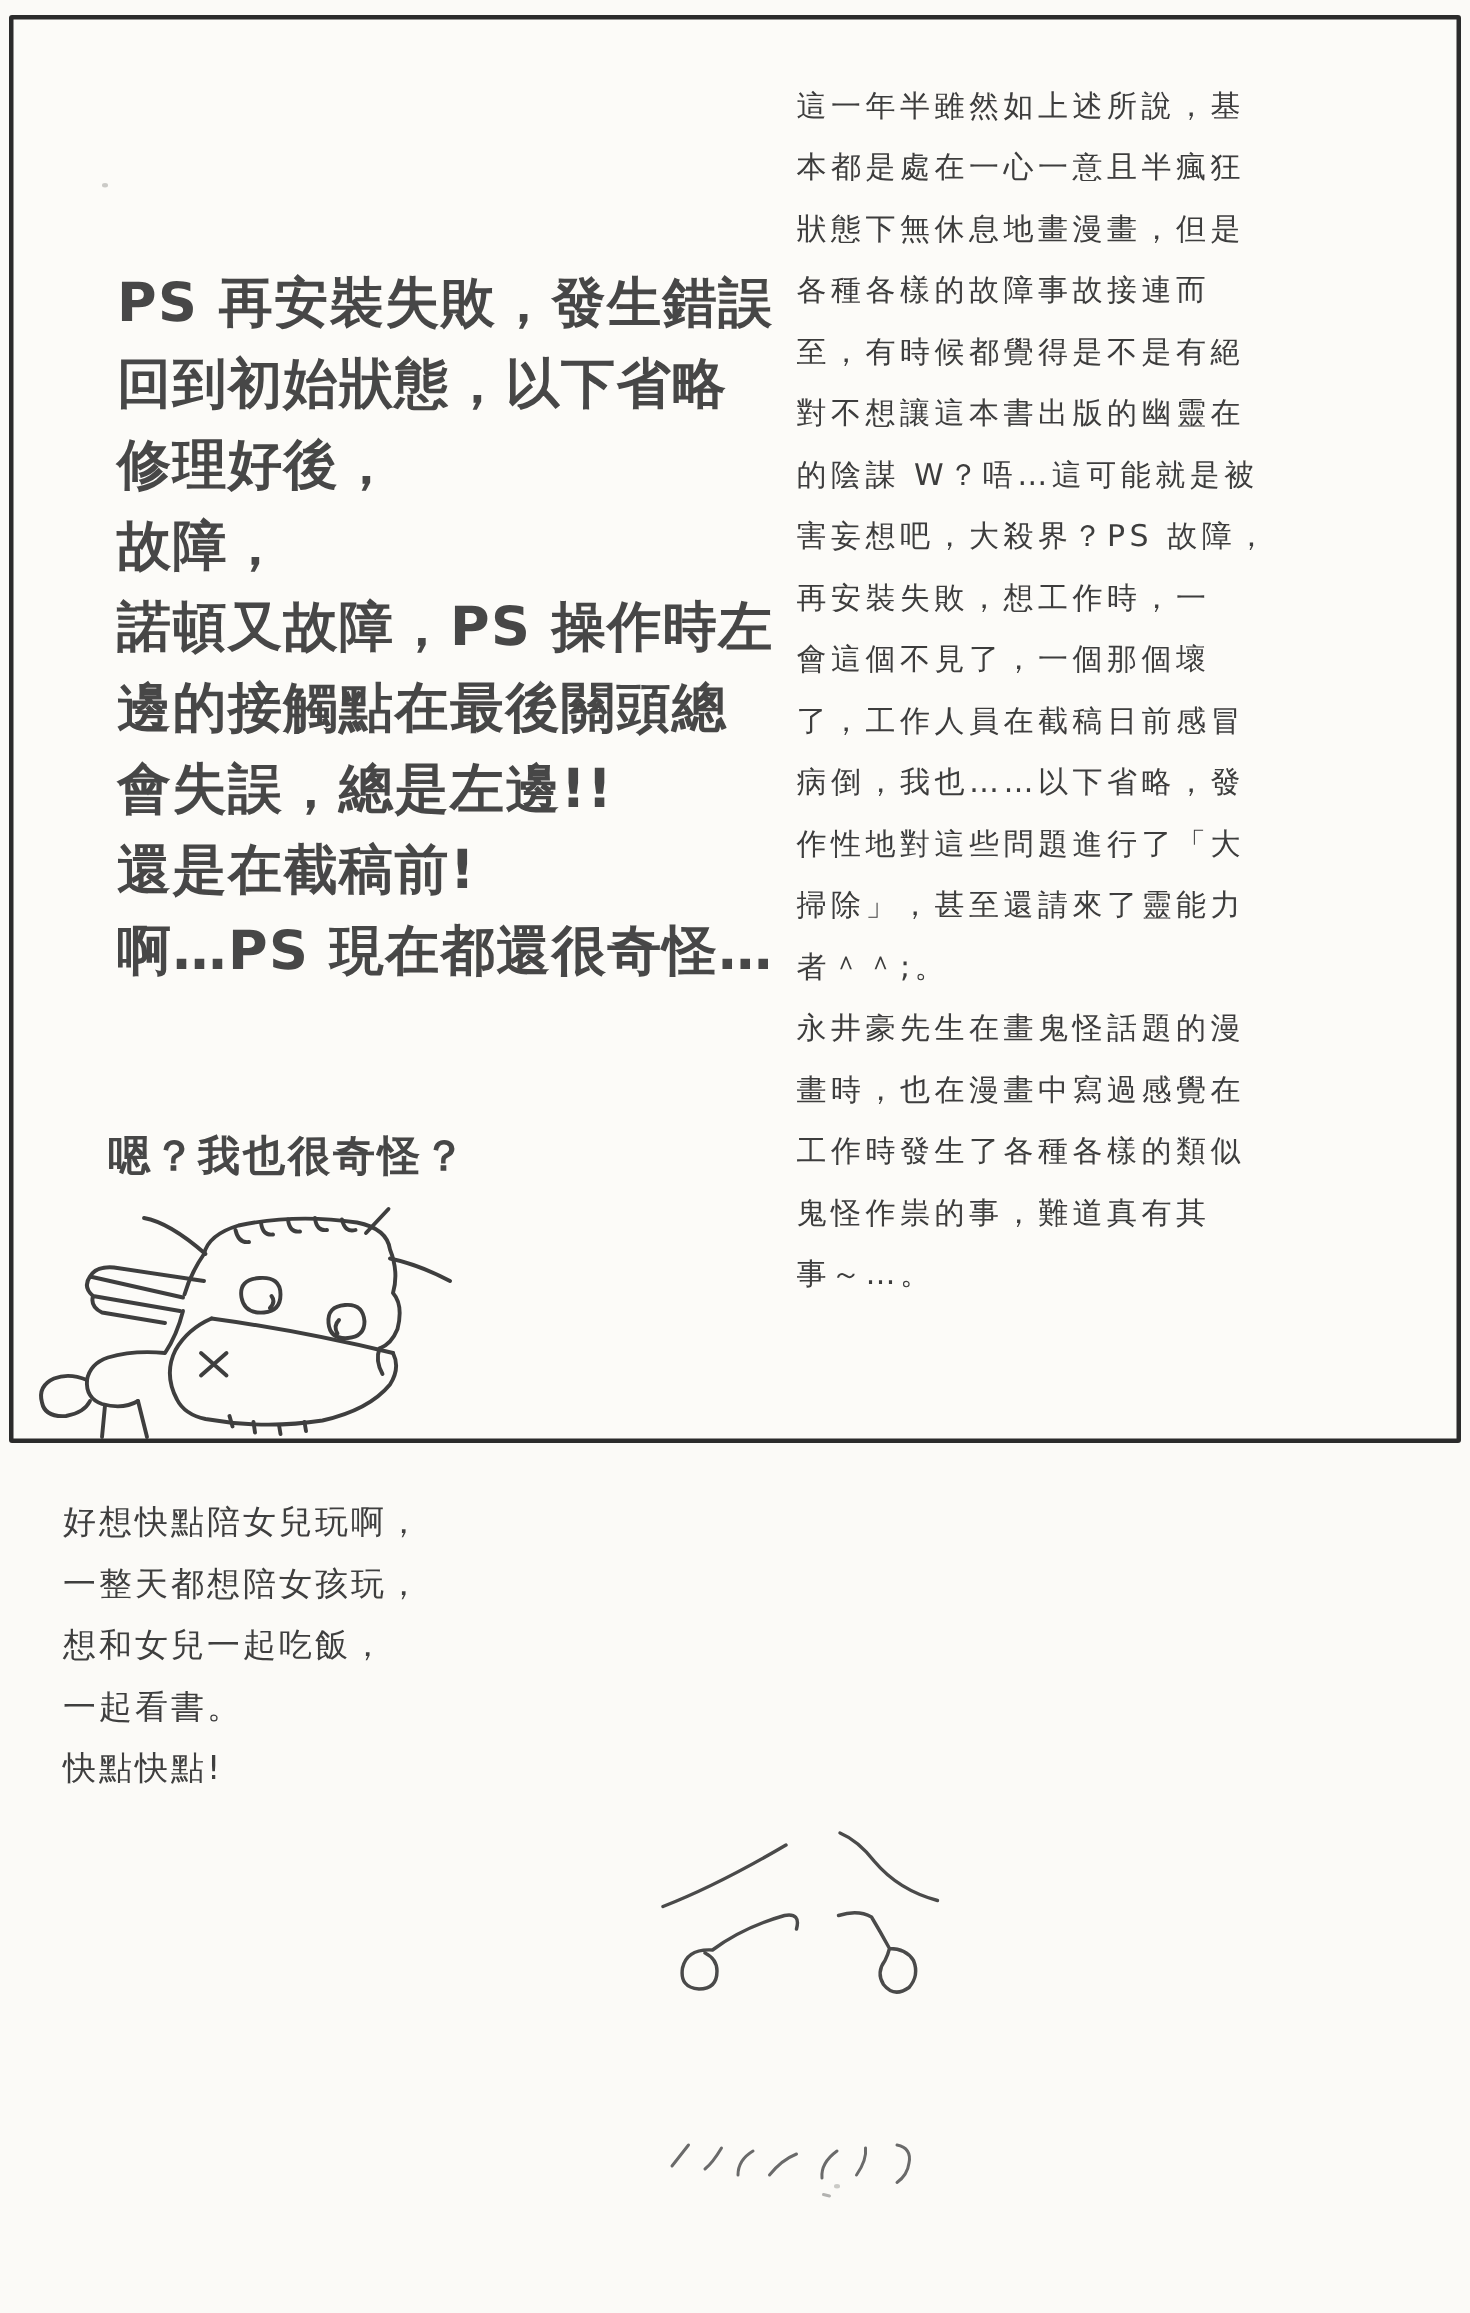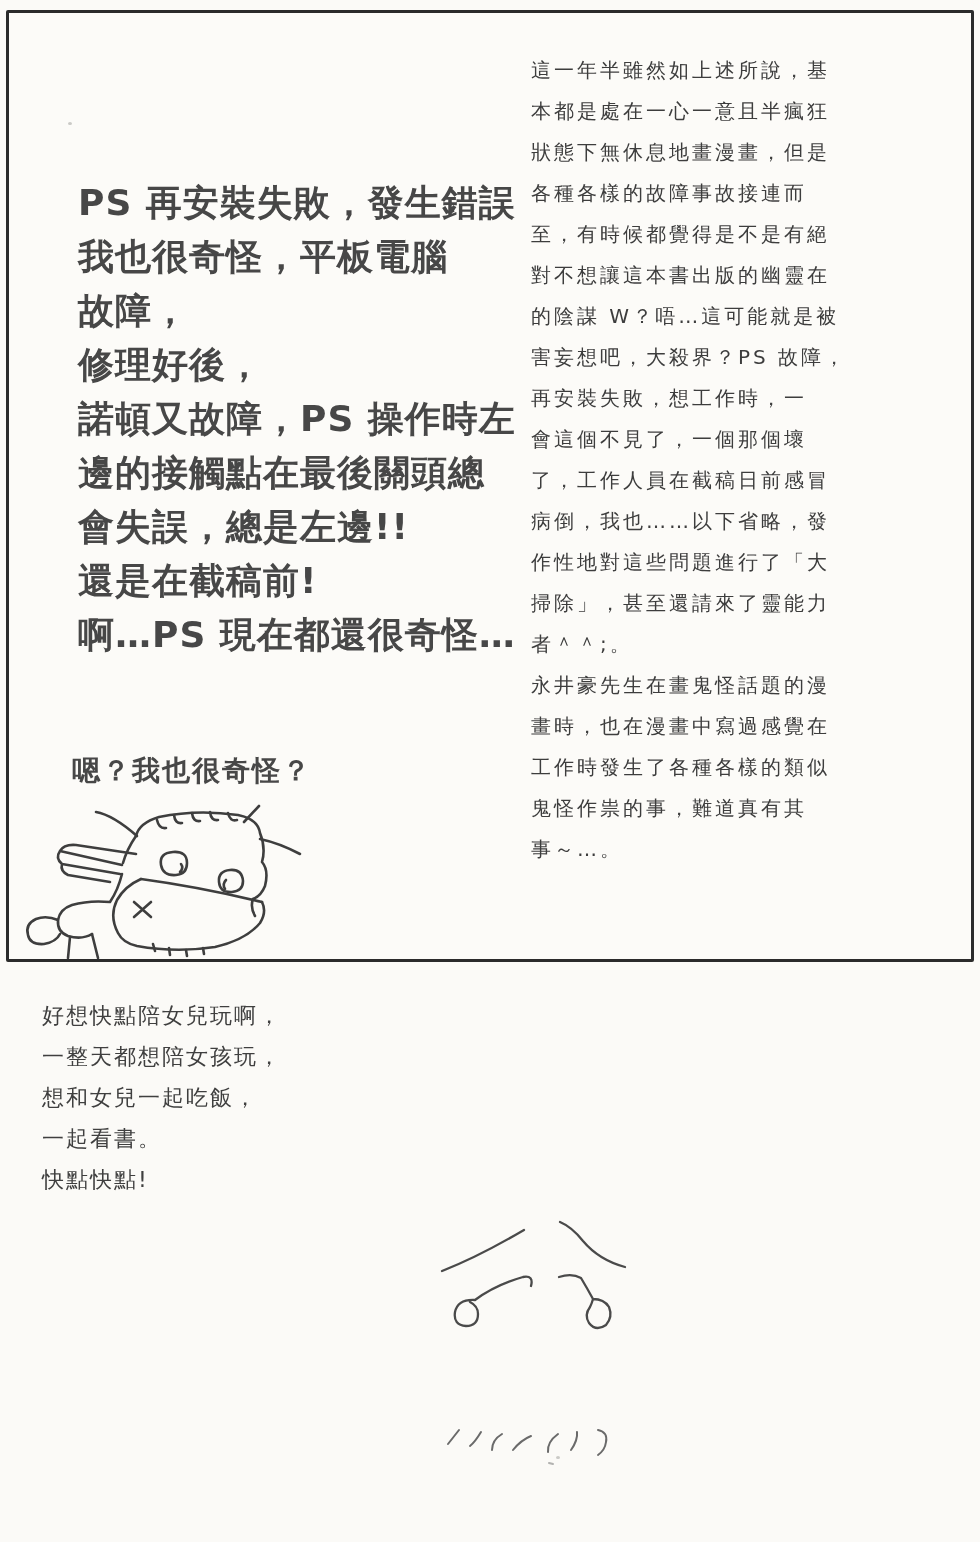--- a/index.html
+++ b/index.html
@@ -82,23 +82,23 @@
 </style>
 </head>
 <body>
 
 <div class="page">
 
   <div class="panel-border"></div>
 
   <div class="hand-col">
     <div>PS 再安裝失敗，發生錯誤</div>
-    <div>我也很奇怪，平板電腦</div>
+    <div>回到初始狀態，以下省略</div>
+    <div>修理好後，</div>
     <div>故障，</div>
-    <div>修理好後，</div>
     <div>諾頓又故障，PS 操作時左</div>
     <div>邊的接觸點在最後關頭總</div>
     <div>會失誤，總是左邊!!</div>
     <div>還是在截稿前!</div>
     <div>啊…PS 現在都還很奇怪…</div>
   </div>
 
   <div class="caption">嗯？我也很奇怪？</div>
 
   <svg class="sketch doodle-head" width="340" height="172" viewBox="0 0 340 172">

